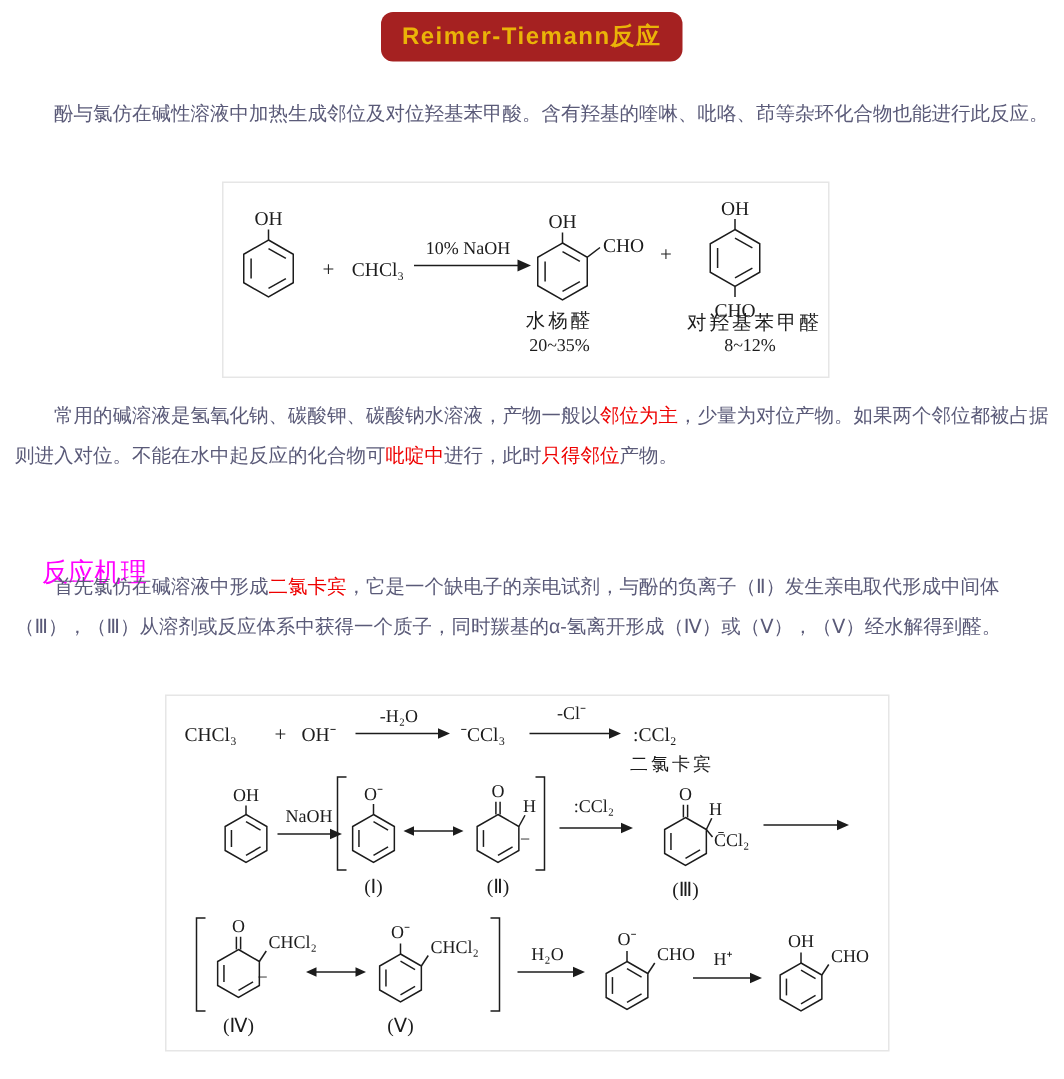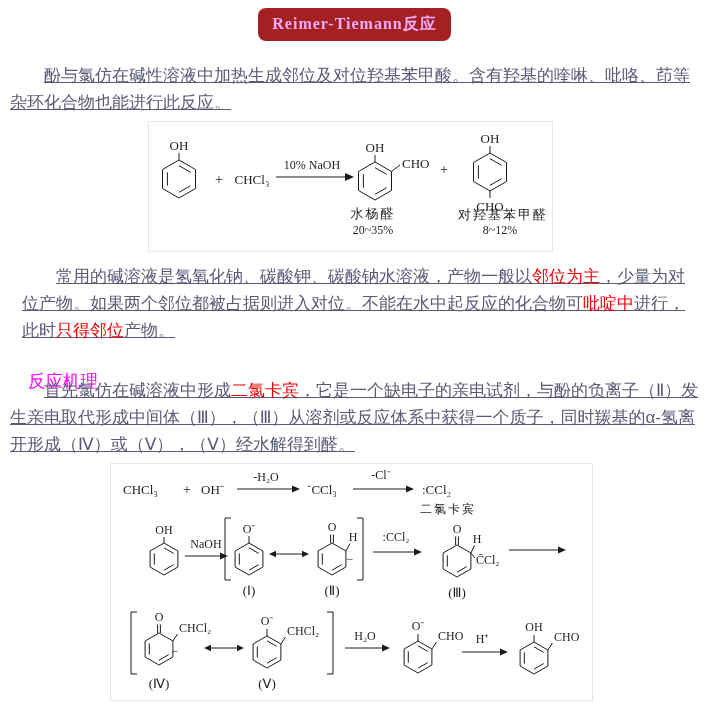--- a/index.html
+++ b/index.html
@@ -3,30 +3,30 @@
 <meta charset="utf-8">
 <style>
   html,body { margin:0; padding:0; }
   body {
     width:709px; height:719px; position:relative; overflow:hidden;
     background:#ffffff; color:#5a5a78;
     font-family:"Liberation Sans", sans-serif;
   }
   .title-wrap { position:absolute; top:8px; left:0; right:0; text-align:center; }
   .title-banner {
-    display:inline-block; background:#a52121; color:#f0abfc;
-    font-family:Liberation Serif, serif; font-size:16px; font-weight:bold;
+    display:inline-block; background:#a52121; color:#eab308;
+    font-family:Liberation Sans, sans-serif; font-size:16px; font-weight:bold;
     padding:6px 14px; border-radius:8px; letter-spacing:1px;
   }
   p.body-text {
     position:absolute; left:0; right:0; margin:0; padding:0 10px;
-    font-size:17px; line-height:27px; text-indent:2em; color:#5a5a78;text-decoration:underline;
+    font-size:13px; line-height:27px; text-indent:2em; color:#5a5a78;
   }
   #para1 { top:62px; }
-  #para2 { top:263px;margin-left:12px; }
+  #para2 { top:263px; }
   #para3 { top:377px; }
   .red { color:#ee0000; }
   .mech-heading {
     position:absolute; top:351px; left:10px; margin:18px;
     font-size:17.5px; font-weight:normal; color:#ff00ff;
   }
   .scheme-box { position:absolute; background:#ffffff; border:1px solid #e6e6e6; }
   #scheme1 { top:121px; left:148px; width:403px; height:129px; }
   #scheme2 { top:463px; left:110px; width:481px; height:236px; }
   svg { display:block; }

